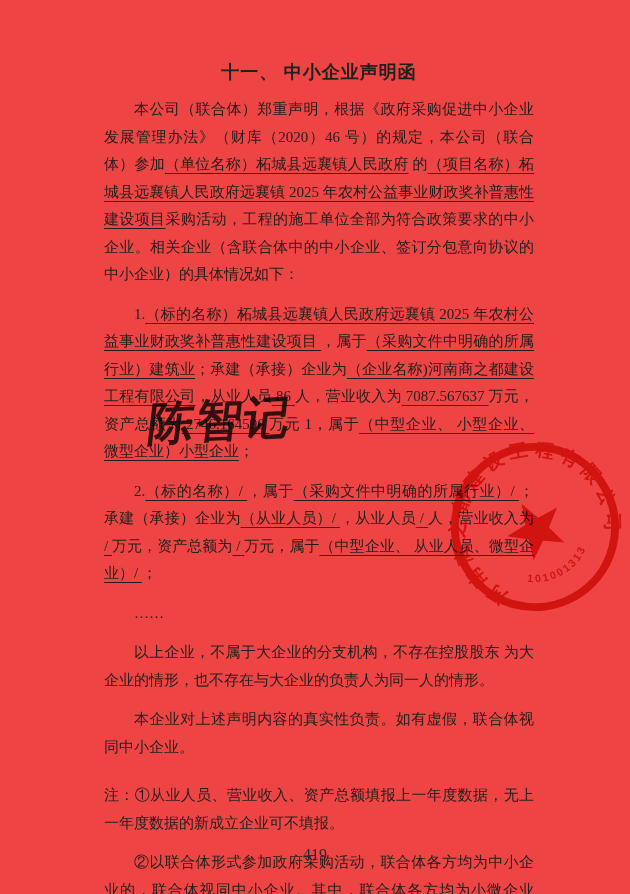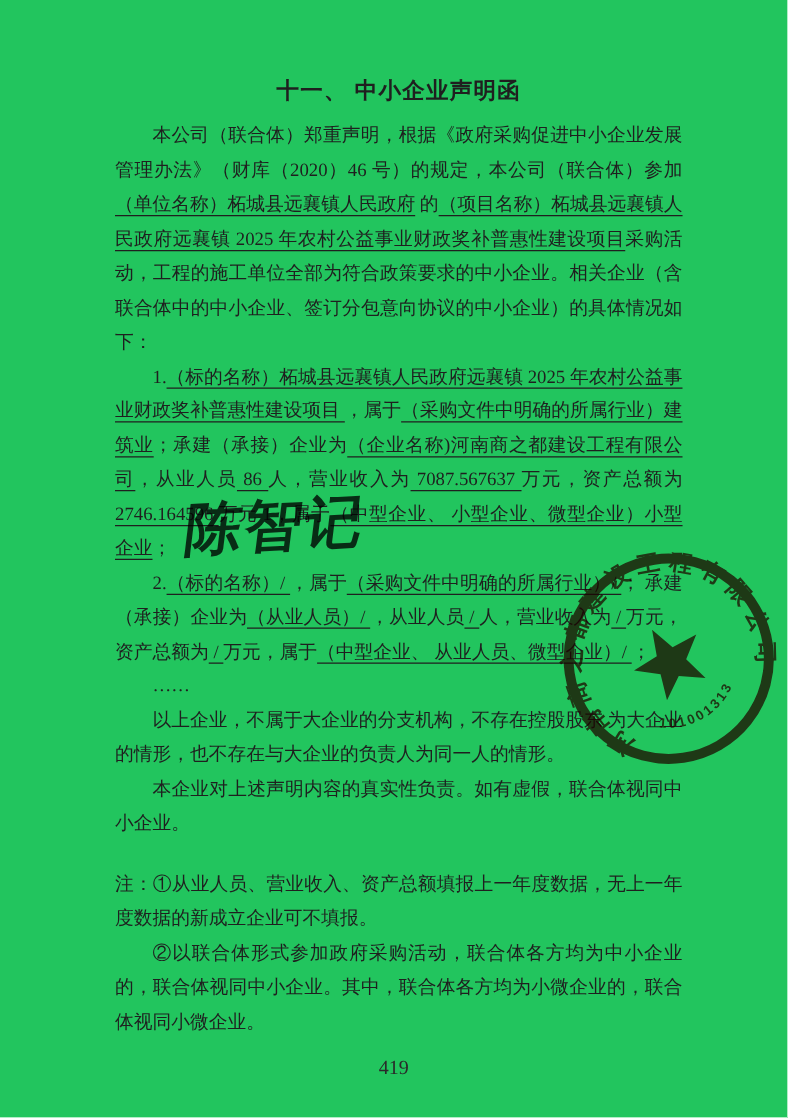--- a/index.html
+++ b/index.html
@@ -1,42 +1,42 @@
 <!DOCTYPE html>
 <html><head>
 <meta charset="utf-8">
 <style>
   * { box-sizing: border-box; }
   html, body { margin: 0; padding: 0; background: #ffffff; }
   .page {
     position: relative;
     width: 630px;
     height: 894px;
-    background: #22c55e;
+    background: #ef4444;
     overflow: hidden;
     font-family: "Liberation Serif", "DejaVu Serif", serif;
     color: #1f1f1f;
   }
   .content {
     position: absolute;
     left: 92px;
     top: 60px;
     width: 454px;
   }
   .title {
     font-size: 18px;
     font-weight: bold;
     text-align: center;
     margin: 0 0 12px 0;
     letter-spacing: 1px;
   }
   .para {
     font-size: 15px;
     line-height: 27.5px;
-    margin: 0;
+    margin: 12px;
     text-align: justify;
   }
   .indent { text-indent: 2em; }
   .para .u {
     text-decoration: underline;
     text-decoration-thickness: 1px;
     text-underline-offset: 4px;
   }
   .sig-block { margin-top: 21px; margin-left: 140px; }
   .sig-block .para { text-align: left; }

